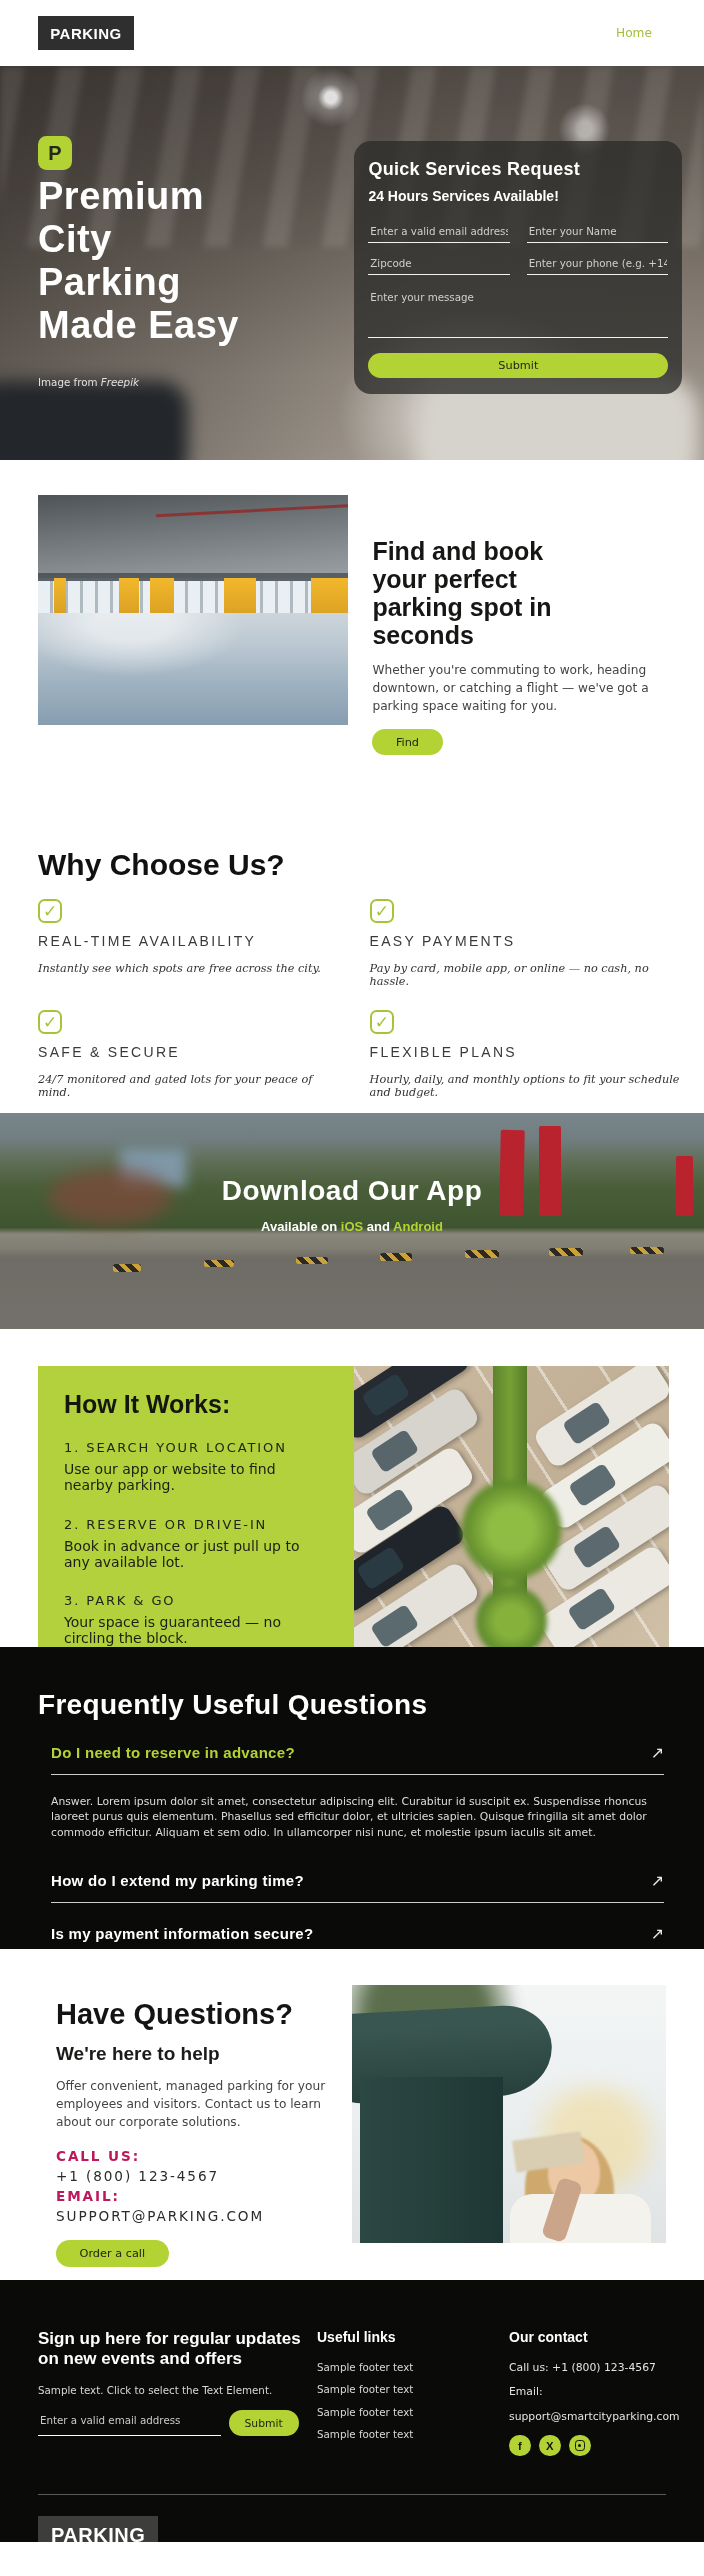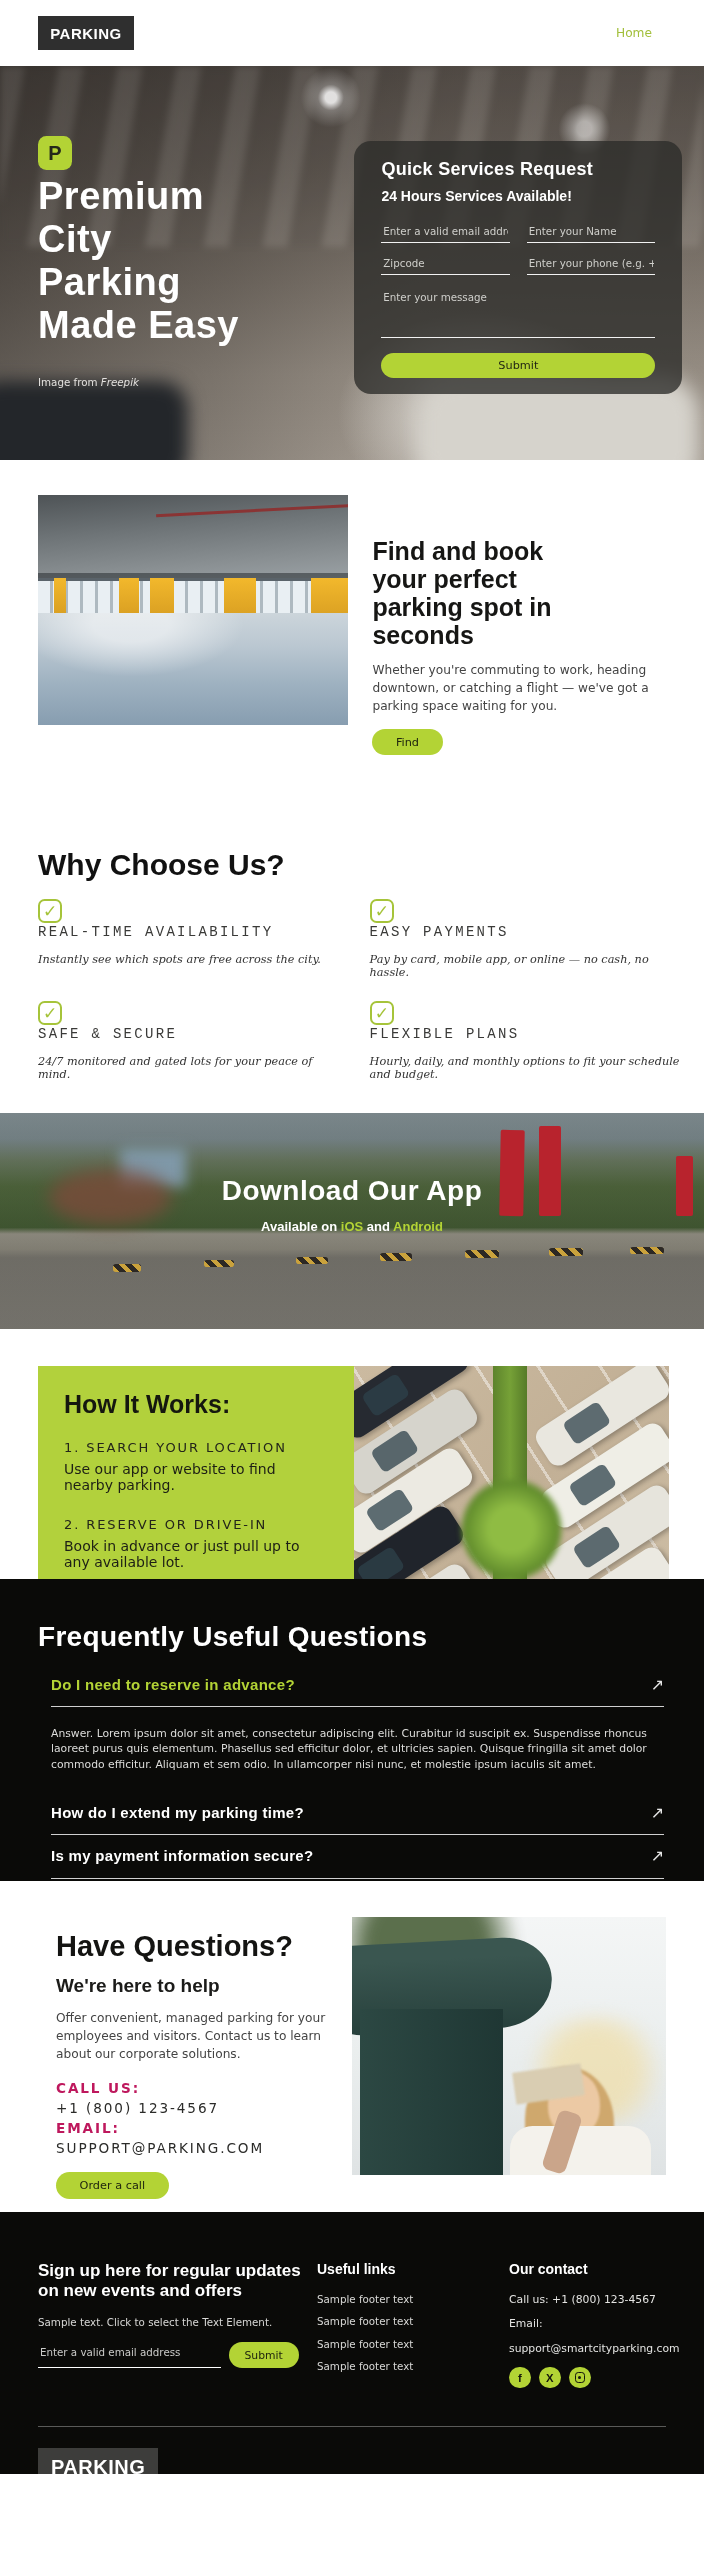--- a/index.html
+++ b/index.html
@@ -34,21 +34,21 @@
   .hero-car.dark{left:-28px;bottom:-23.5px;width:216px;height:103px;background:#23262a;border-radius:28px;filter:blur(8.4px)}
   .hero-car.light{right:4.7px;bottom:-33px;width:282px;height:117px;background:#d6d3cc;border-radius:38px;filter:blur(9.4px)}
   .p-badge{position:absolute;left:38px;top:70px;width:34px;height:34px;border-radius:8.4px;background:var(--accent);
     display:flex;align-items:center;justify-content:center;color:#23281a;font-size:20px;z-index:3}
   .hero-title{position:absolute;left:38px;top:109px;z-index:3;color:#fff;font-size:38px;line-height:43px;letter-spacing:0.5px}
   .hero-caption{position:absolute;left:38px;top:310px;z-index:3;color:#e3e1de;font-size:10.3px}
   .hero-caption i{font-style:italic}
 
   
   .qform{position:absolute;right:21.6px;top:75px;width:328px;height:253px;z-index:4;background:rgba(44,44,41,.78);
-    border-radius:17px;padding:18px 27px;color:#fff}
+    border-radius:17px;padding:18px 14px;color:#fff}
   .qform-title{font-size:18px;letter-spacing:0.3px}
   .qform-sub{font-size:14px;margin-top:8.4px}
   .qgrid{display:grid;grid-template-columns:1fr 1fr;column-gap:17px;row-gap:5.6px;margin-top:13px}
   .qform input,.qform textarea{width:100%;background:transparent;border:none;border-bottom:1.4px solid #f2f2f2;
     color:#fff;font-size:10.3px;font-family:"DejaVu Sans",sans-serif;padding:7.5px 1.9px 5.6px;outline:none}
   .qform ::placeholder{color:#cfcfcb}
   .qform textarea{margin-top:8.4px;height:54px;resize:none}
   .qsubmit{margin-top:11.3px;width:100%;height:25px;border:none;border-radius:13px;background:var(--accent);
     color:#1f2413;font-size:11.3px;font-family:"DejaVu Sans",sans-serif;cursor:pointer}
 
@@ -76,21 +76,21 @@
   .pill-btn{display:inline-block;border:none;background:var(--accent);color:#20260f;border-radius:14px;
     padding:6.6px 23.5px;font-size:11.3px;font-family:"DejaVu Sans",sans-serif;margin-top:14px;cursor:pointer}
 
   
   .why{height:296px;background:#fff;padding:31px 38px 0}
   .why-title{font-size:30px;color:#111}
   .why-grid{margin-top:17px;display:grid;grid-template-columns:310px 310px;column-gap:21.6px;row-gap:22.5px}
   .check{width:24.4px;height:24.4px;border:2.8px solid #a6c43a;border-radius:6.6px;display:flex;align-items:center;justify-content:center;
     color:#a6c43a;font-size:17px;font-weight:bold}
   .check::after{content:"✓"}
-  .feat-title{margin-top:1px;font-size:14px;letter-spacing:2.3px;color:#3a3a38;font-family:Liberation Mono, monospace}
+  .feat-title{margin-top:10px;font-size:14px;letter-spacing:2.3px;color:#3a3a38;font-family:Liberation Sans, sans-serif}
   .feat-desc{margin-top:12.2px;font-size:11.3px;font-style:italic;font-family:"DejaVu Serif",serif;color:#333}
 
   
   .appb{height:216px;color:#fff;text-align:center;
     background:
       linear-gradient(rgba(25,25,22,.28),rgba(25,25,22,.28)),
       linear-gradient(180deg,#9fb0b6 0%,#93a5ab 12%,#7c9072 22%,#5d7a46 34%,#4d6b3a 53%,#b4b0a2 56%,#a8a496 63%,#8f8c84 67%,#96938b 100%)}
   .red-banner{position:absolute;background:#b8232d;border-radius:1.9px}
   .rb1{left:71%;top:8%;width:24.4px;height:86px;transform:rotate(1deg)}
   .rb2{left:76.5%;top:6%;width:22.5px;height:90px}
@@ -99,21 +99,21 @@
   .bush{position:absolute;left:7%;top:26%;width:122px;height:56px;border-radius:50%;background:#7a4b3a;filter:blur(8.4px);opacity:.8}
   .stopper{position:absolute;height:7.5px;border-radius:2.8px;
     background:repeating-linear-gradient(45deg,#caa23c 0 4.7px,#2c2824 4.7px 9.4px)}
   .appb-inner{position:relative;z-index:3;padding-top:62px}
   .appb-title{font-size:28px;letter-spacing:0.5px}
   .appb-sub{margin-top:14px;font-size:12.2px;color:#f0efec}
   .appb-avail{margin-top:12.2px;font-size:13px;font-weight:bold;font-family:"Liberation Sans",sans-serif}
   .appb-avail .green{color:var(--accent)}
 
   
-  .how{height:250px;background:#fff;padding:37px 35px 0 38px}
+  .how{height:318px;background:#fff;padding:37px 35px 0 38px}
   .how-wrap{display:flex;height:287px}
   .how-panel{width:316px;flex:none;background:#b2d13c;padding:24.4px 26px 0;color:#161810}
   .how-title{font-size:25px;color:#15170f}
   .step-title{font-size:13px;letter-spacing:1.9px;color:#23251a;margin-top:23.5px;font-family:"DejaVu Sans",sans-serif}
   .step-title.first{margin-top:20.7px}
   .step-desc{font-size:14px;margin-top:6px;color:#1d1f15}
   .how-img{position:relative;width:315px;flex:none;overflow:hidden;
     background:
       repeating-linear-gradient(57deg, transparent 0 49px, rgba(255,255,255,.45) 49px 52px),
       linear-gradient(135deg,#cbbaa0 0%,#c2b096 50%,#cfc0a8 100%)}
@@ -138,21 +138,21 @@
   .faq{height:302px;background:var(--near-black);color:#fff;padding:42px 38px 0}
   .faq-title{font-size:28px;letter-spacing:0.3px}
   .faq-list{margin:21.6px 1.9px 0 13px}
   .faq-qrow{display:flex;align-items:center;justify-content:space-between}
   .faq-q{font-size:15px;letter-spacing:0.3px}
   .faq-q.open{color:var(--accent)}
   .faq-arrow{color:#e6e6e6;font-size:16px;font-weight:normal;cursor:pointer}
   .faq-div{border:none;border-top:1.4px solid #cfcfcf;margin:12.2px 0 0}
   .faq-answer{margin-top:19px;font-size:10.8px;line-height:15.5px;color:#dddddb;width:599px}
   .faq-item2{margin-top:31px}
-  .faq-item3{margin-top:11px}
+  .faq-item3{margin-top:21px}
 
   
   .quest{height:331px;background:#fff}
   .quest-copy{position:absolute;left:56px;top:49px;width:282px}
   .quest-title{font-size:29px;color:#141412}
   .quest-sub{font-size:19px;margin-top:12.2px;color:#1b1b19}
   .quest-body{font-size:12.2px;line-height:18px;color:var(--body);margin-top:12.2px;width:291px}
   .contact-lines{margin-top:15px;font-size:13.6px;letter-spacing:1.9px;color:#2b2b29;line-height:20px;font-family:"DejaVu Sans",sans-serif}
   .contact-lines .lbl{font-weight:bold;color:#be185d}
   .quest-img{position:absolute;left:352px;top:36px;width:314px;height:258px;overflow:hidden;

